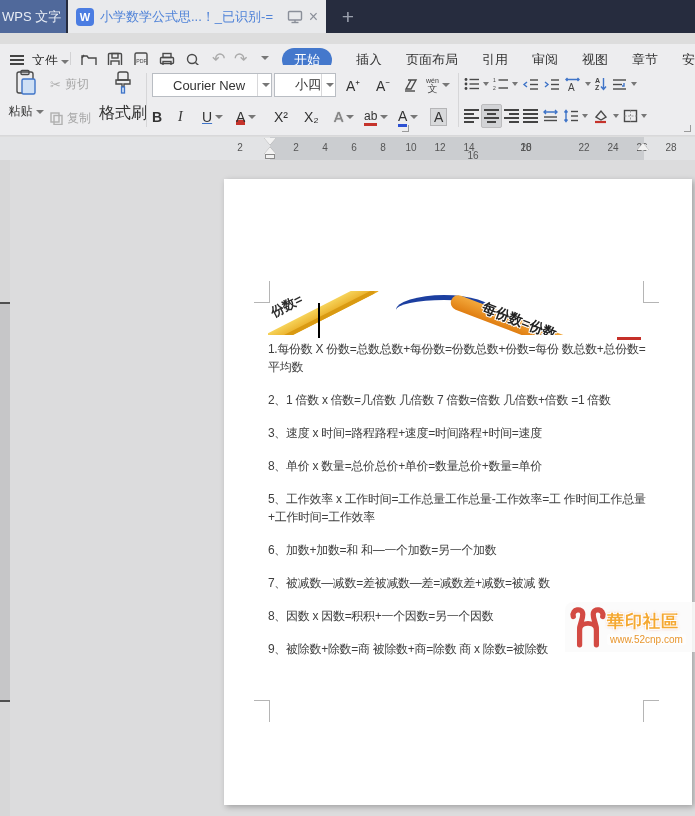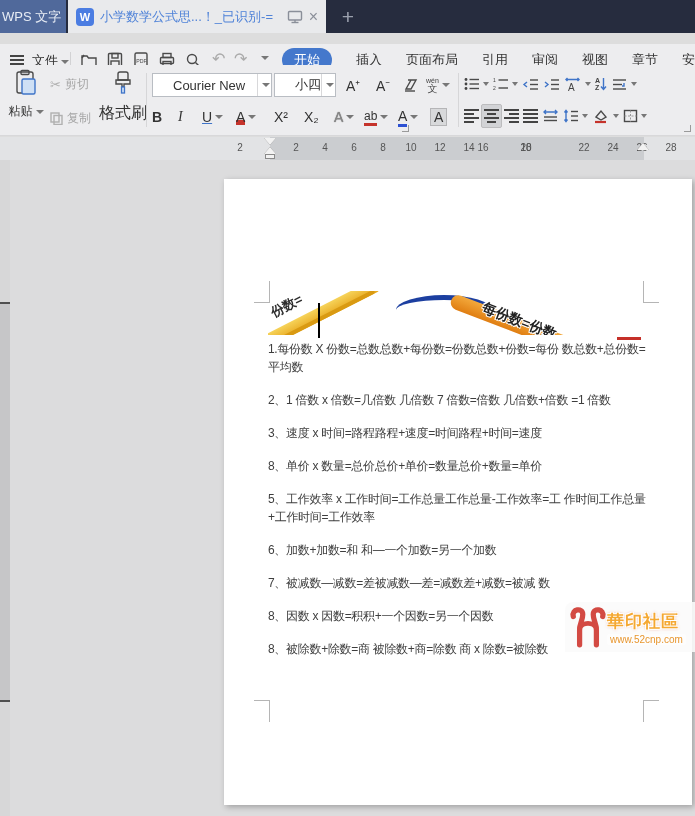--- a/index.html
+++ b/index.html
@@ -416,21 +416,21 @@
     <div class="ruler-band"></div>
     <div id="ruler-nums">
         <span class="ruler-num" style="left: 240px;">2</span>
         <span class="ruler-num" style="left: 296px;">2</span>
         <span class="ruler-num" style="left: 325px;">4</span>
         <span class="ruler-num" style="left: 354px;">6</span>
         <span class="ruler-num" style="left: 383px;">8</span>
         <span class="ruler-num" style="left: 411px;">10</span>
         <span class="ruler-num" style="left: 440px;">12</span>
         <span class="ruler-num" style="left: 469px;">14</span>
-        <span class="ruler-num" style="left: 483px;">16</span>
+        <span class="ruler-num" style="left: 473px; margin-top: 8px;">16</span>
         <span class="ruler-num" style="left: 526px;">18</span>
         <span class="ruler-num" style="left: 526px; text-align: right;">20</span>
         <span class="ruler-num" style="left: 584px;">22</span>
         <span class="ruler-num" style="left: 613px;">24</span>
         <span class="ruler-num" style="left: 642px;">26</span>
         <span class="ruler-num" style="left: 671px;">28</span>
       </div>
     <div class="mk-tri-down"></div>
     <div class="mk-tri-up"></div>
     <div class="mk-box"></div>
@@ -460,21 +460,21 @@
 
       <div class="doc-text" id="doc-text">
           <p>1.每份数 X 份数=总数总数+每份数=份数总数+份数=每份 数总数+总份数=平均数</p>
           <p>2、1 倍数 x 倍数=几倍数 几倍数 7 倍数=倍数 几倍数+倍数 =1 倍数</p>
           <p>3、速度 x 时间=路程路程+速度=时间路程+时间=速度</p>
           <p>8、单价 x 数量=总价总价+单价=数量总价+数量=单价</p>
           <p>5、工作效率 x 工作时间=工作总量工作总量-工作效率=工 作时间工作总量+工作时间=工作效率</p>
           <p>6、加数+加数=和 和—一个加数=另一个加数</p>
           <p>7、被减数—减数=差被减数—差=减数差+减数=被减 数</p>
           <p>8、因数 x 因数=积积+一个因数=另一个因数</p>
-          <p>8、被除数+除数=商 被除数+商=除数 商 x 除数=被除数</p>
+          <p>9、被除数+除数=商 被除数+商=除数 商 x 除数=被除数</p>
         </div>
     </div>
   </div>
 
   <div class="watermark">
     <svg class="wm-m" width="38" height="42" viewBox="0 0 36 40">
       <g fill="none" stroke="#d34a43" stroke-width="5" stroke-linecap="round">
         <path d="M4 10 C2 3, 13 1, 13 8 C13 14, 10 16, 10 23 L10 37"></path>
         <path d="M32 10 C34 3, 23 1, 23 8 C23 14, 26 16, 26 23 L26 37"></path>
         <path d="M10 21 C13 15, 23 15, 26 21" stroke-width="4.5"></path>

